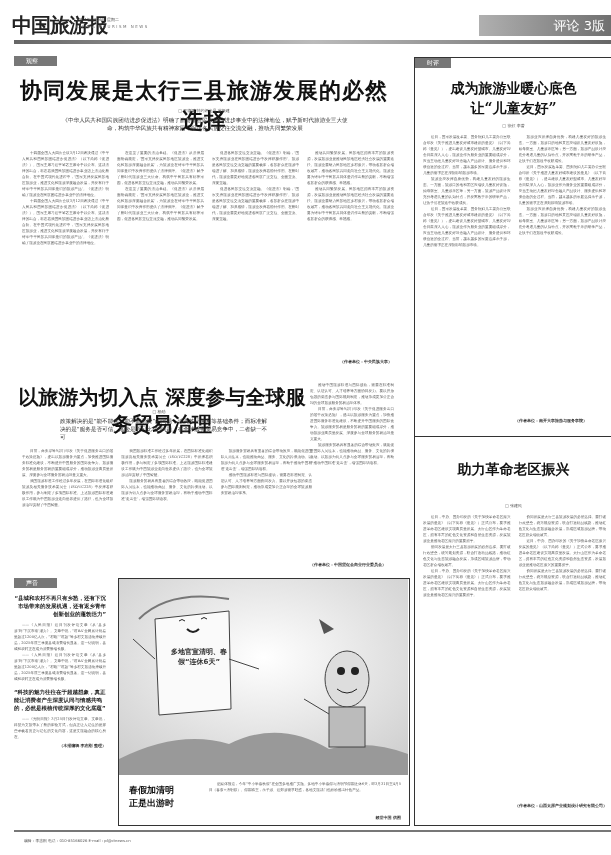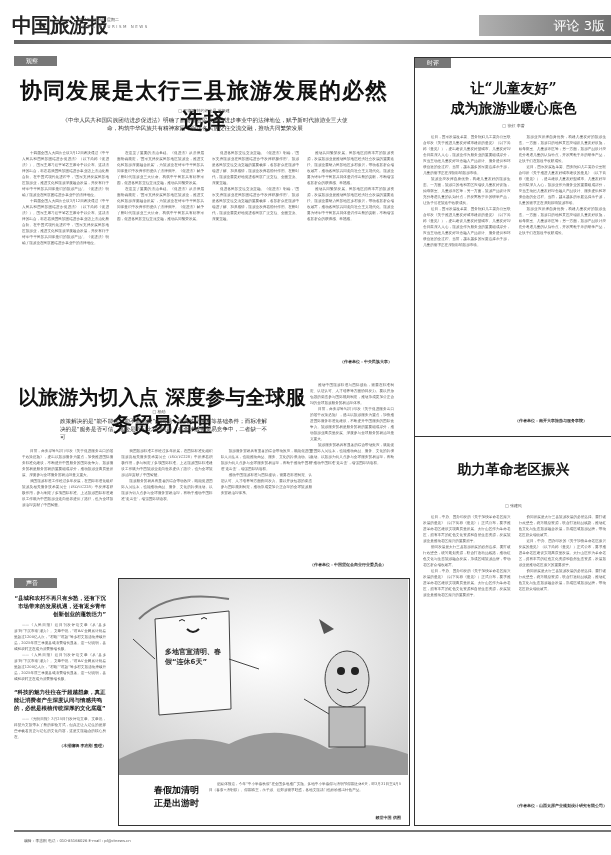--- a/index.html
+++ b/index.html
@@ -113,34 +113,34 @@
     <g>
       <ellipse cx="228" cy="100" rx="22" ry="28" fill="#ddd" stroke="#444"></ellipse>
       <circle cx="222" cy="92" r="4" fill="#222"></circle>
       <circle cx="236" cy="92" r="4" fill="#222"></circle>
       <path d="M218 110 q10 8 20 0" stroke="#222" fill="none"></path>
       <rect x="210" y="128" width="36" height="40" fill="#bbb" stroke="#444"></rect>
       <line x1="210" y1="135" x2="185" y2="120" stroke="#444"></line>
     </g>
     <path d="M200 40 L215 50 L205 55Z" fill="#555"></path>
   </svg>
-  <div class="abs" style="left:46px;top:68px;width:68px;font-size:7px;font-weight:bold;text-align:left;line-height:10px;color:#333;font-family:'DejaVu Sans',sans-serif">多地官宣清明、春假“连休6天”</div>
-  <div class="abs h1" style="left:10px;top:205px;width:70px;font-size:9px;line-height:13px;text-align:right">
+  <div class="abs" style="left:46px;top:68px;width:68px;font-size:7px;font-weight:bold;text-align:center;line-height:10px;color:#333;font-family:'DejaVu Sans',sans-serif">多地官宣清明、春假“连休6天”</div>
+  <div class="abs h1" style="left:10px;top:205px;width:70px;font-size:9px;line-height:13px;text-align:left">
     <div>春假加清明</div>
     <div>正是出游时</div>
   </div>
   <div class="abs col" style="left:90px;top:202px;width:192px;height:34px;font-size:3.6px;text-indent:8px">据媒体报道，今年“中小学春秋假”在全国多地推广实施。多地中小学春假与清明节假期连休6天，即3月31日至4月5日（春假+清明假）。假期将至，亲子游、近郊游需求旺盛，各地文旅部门也纷纷推出特色产品。</div>
   <div class="abs aff" style="left:200px;top:236px;width:82px">赖世中国 供图</div>
 </div>
 
 <div class="abs box" style="left:414px;top:57px;width:199px;height:380px">
   <div class="tag" style="position:absolute;left:0;top:0;width:36px">时评</div>
   <div class="h1" style="position:absolute;left:0;top:20px;width:197px;font-size:14px;line-height:20px">
+    <div>成为旅游业暖心底色</div>
     <div>让“儿童友好”</div>
-    <div>成为旅游业暖心底色</div>
   </div>
   <div class="byline" style="position:absolute;left:0;top:65px;width:197px">□ 徐虹 李蕾</div>
   <div class="cols" style="position:absolute;left:8px;top:76px;width:183px;height:290px">
     <div class="col">
         <p>近日，国家发展改革委、国务院妇儿工委办公室联合印发《关于推进儿童友好城市建设的意见》（以下简称《意见》），提出建设儿童友好型城市。儿童友好理念日益深入人心，旅游业作为服务业的重要组成部分，应当主动把儿童友好理念融入产品设计、服务提供和环境营造的全过程。当前，越来越多的家庭选择亲子游，儿童的需求正在深刻影响旅游市场。</p>
         <p>旅游业应发挥自身优势，构建儿童友好的旅游生态。一方面，旅游目的地和景区应增设儿童友好设施，如母婴室、儿童游乐区等；另一方面，旅游产品设计应充分考虑儿童的认知特点，开发寓教于乐的研学产品，让孩子们在旅途中收获成长。</p>
         <p>近日，国家发展改革委、国务院妇儿工委办公室联合印发《关于推进儿童友好城市建设的意见》（以下简称《意见》），提出建设儿童友好型城市。儿童友好理念日益深入人心，旅游业作为服务业的重要组成部分，应当主动把儿童友好理念融入产品设计、服务提供和环境营造的全过程。当前，越来越多的家庭选择亲子游，儿童的需求正在深刻影响旅游市场。</p>
       </div>
     <div class="col">
         <p>旅游业应发挥自身优势，构建儿童友好的旅游生态。一方面，旅游目的地和景区应增设儿童友好设施，如母婴室、儿童游乐区等；另一方面，旅游产品设计应充分考虑儿童的认知特点，开发寓教于乐的研学产品，让孩子们在旅途中收获成长。</p>

